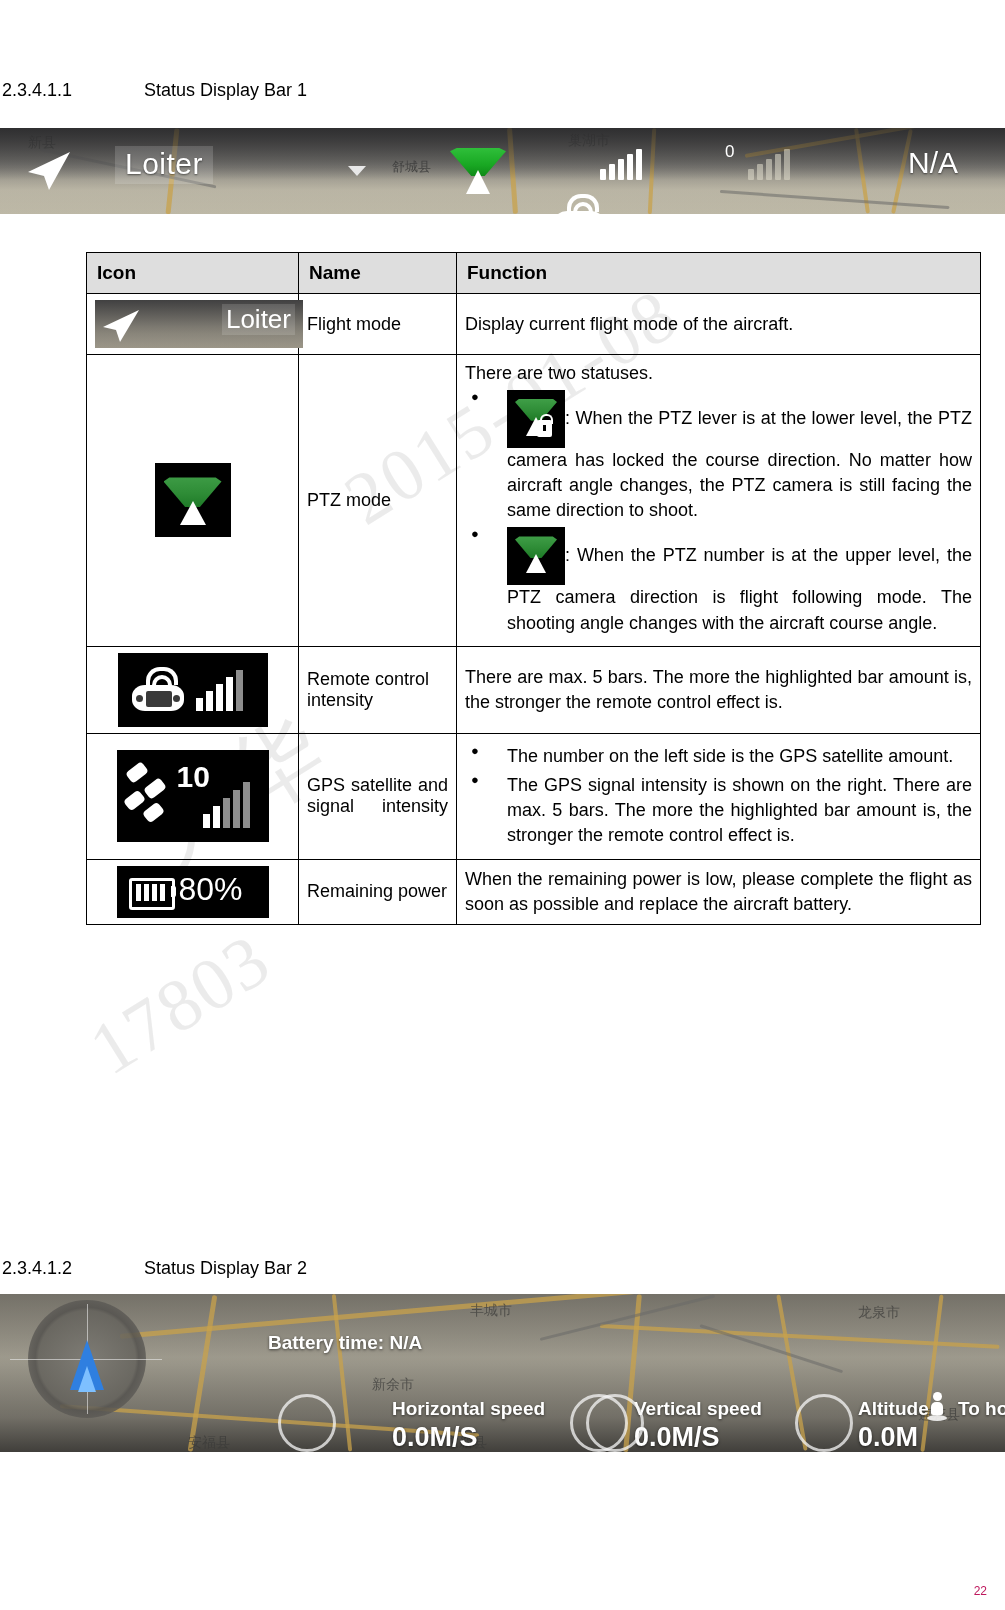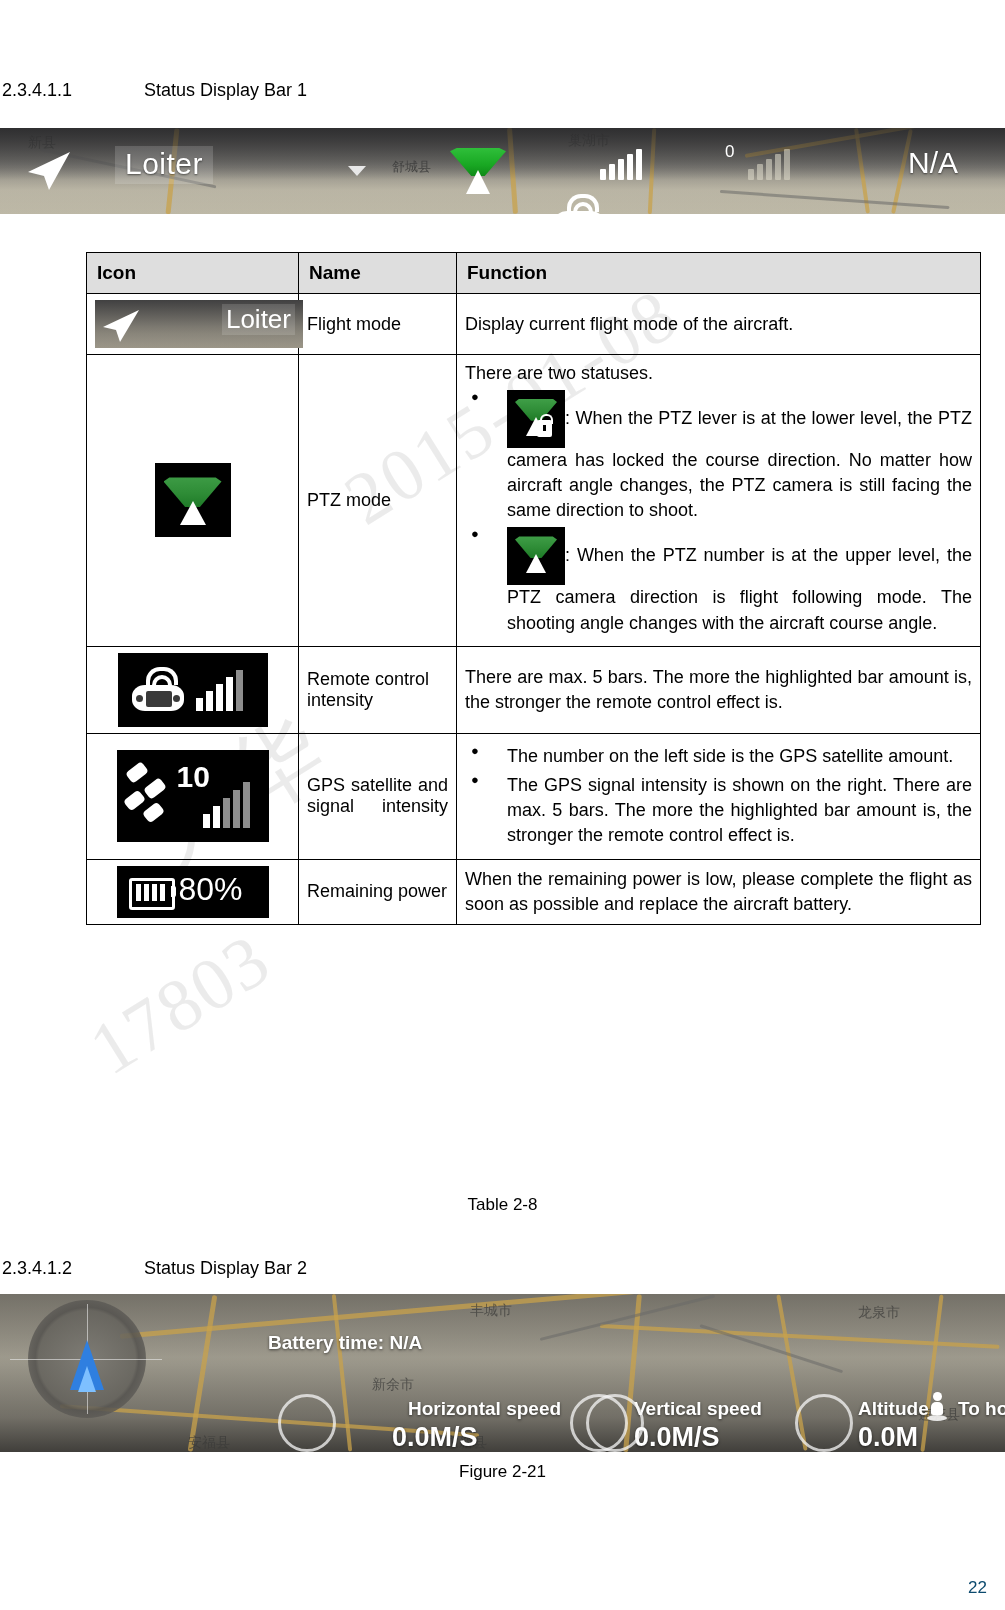--- a/index.html
+++ b/index.html
@@ -86,22 +86,22 @@
     width: 1005px;
     text-align: center;
     font-size: 17px;
     color: #000;
   }
 
   .pagenum {
     position: absolute;
     right: 18px;
     bottom: 12px;
-    font-size: 17px;
-    color: #0c4a6e;
+    font-size: 12px;
+    color: #be185d;
   }
 
   
   .statusbar {
     position: absolute;
     overflow: hidden;
     background:
       linear-gradient(180deg, rgba(60,60,62,0.88) 0%, rgba(92,92,94,0.55) 46%, rgba(150,148,140,0.18) 72%, rgba(190,186,172,0.05) 100%),
       linear-gradient(180deg, #b9b4a2 0%, #c6c0ad 40%, #bdb8a6 100%);
   }
@@ -674,21 +674,20 @@
             <span class="bcap"></span>
             <span class="bpct">80%</span>
           </span>
         </td>
         <td class="cell-name">Remaining power</td>
         <td class="cell-func justify">When the remaining power is low, please complete the flight as soon as possible and replace the aircraft battery.</td>
       </tr>
     </tbody>
   </table>
 
-  <div class="caption" style="top:1195px;">Table 2-8</div>
 
   <div class="h4" style="left:2px; top:1258px;">
     <span class="num">2.3.4.1.2</span><span>Status Display Bar 2</span>
   </div>
 
   <div class="statusbar" style="left:0px; top:1294px; width:1005px; height:158px;
        background: linear-gradient(180deg, rgba(62,61,58,0.55) 0%, rgba(96,94,88,0.38) 40%, rgba(70,68,64,0.62) 78%, rgba(44,43,41,0.85) 100%), linear-gradient(180deg,#b6b0a0 0%, #c4bfae 45%, #b4afa0 100%);">
 
     <div class="map-layer">
       <div class="road" style="left:200px; top:0px; width:5px; height:158px; transform:rotate(9deg);"></div>
@@ -710,21 +709,21 @@
     </div>
 
     <div class="bar-items">
 
       <div class="sb2-compass"></div>
       <div class="sb2-plane" style="left:87px; top:46px;"></div>
 
       <div class="sb2-label" style="left:268px; top:38px;">Battery time: N/A</div>
 
       <div class="ring" style="left:278px; top:100px;"></div>
-      <div class="sb2-label" style="left:392px; top:104px;margin-left:16px;">Horizontal speed</div>
+      <div class="sb2-label" style="left:392px; top:104px;">Horizontal speed</div>
       <div class="sb2-value" style="left:392px; top:128px;">0.0M/S</div>
 
       <div class="ring" style="left:570px; top:100px;"></div>
       <div class="sb2-label" style="left:634px; top:104px;">Vertical speed</div>
       <div class="sb2-value" style="left:634px; top:128px;">0.0M/S</div>
 
       <div class="ring" style="left:588px; top:100px; left:586px;"></div>
 
       <div class="ring" style="left:800px; top:100px; left:795px;"></div>
       <div class="sb2-label" style="left:858px; top:104px;">Altitude</div>
@@ -732,16 +731,15 @@
 
       <div class="home-icon" style="left:930px; top:98px;">
         <div class="head"></div>
           <div class="body"></div>
           <div class="base"></div>
       </div>
       <div class="sb2-label" style="left:958px; top:104px;">To home: N/A</div>
     </div>
   </div>
 
-  <div class="caption" style="top:1462px;">Figure 2-21</div>
 
   <div class="pagenum">22</div>
 </div>
 
 </body></html>

